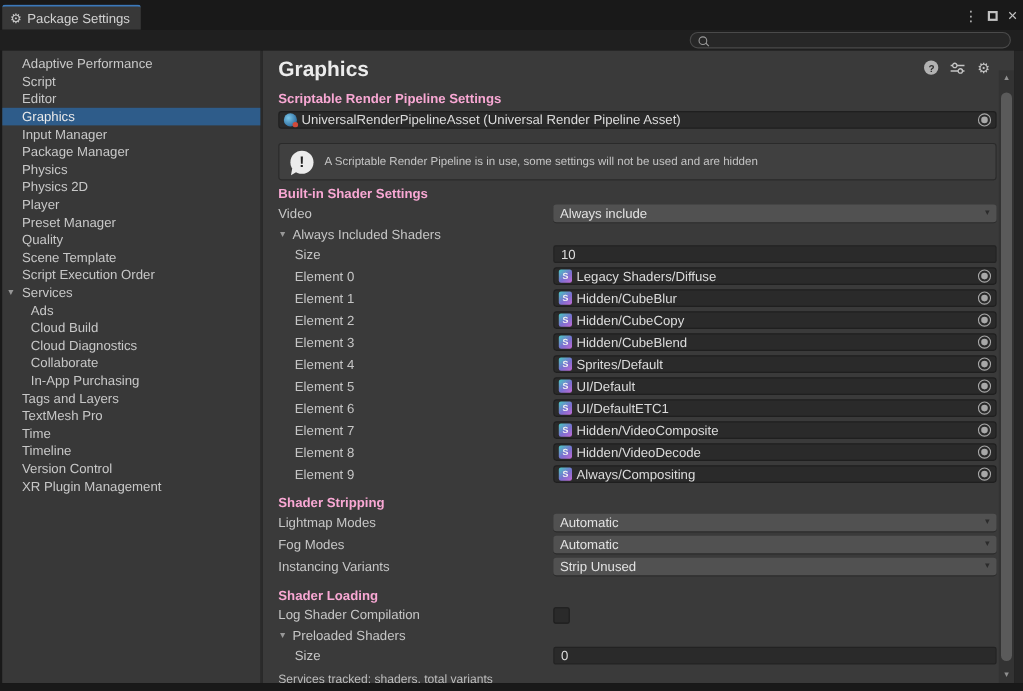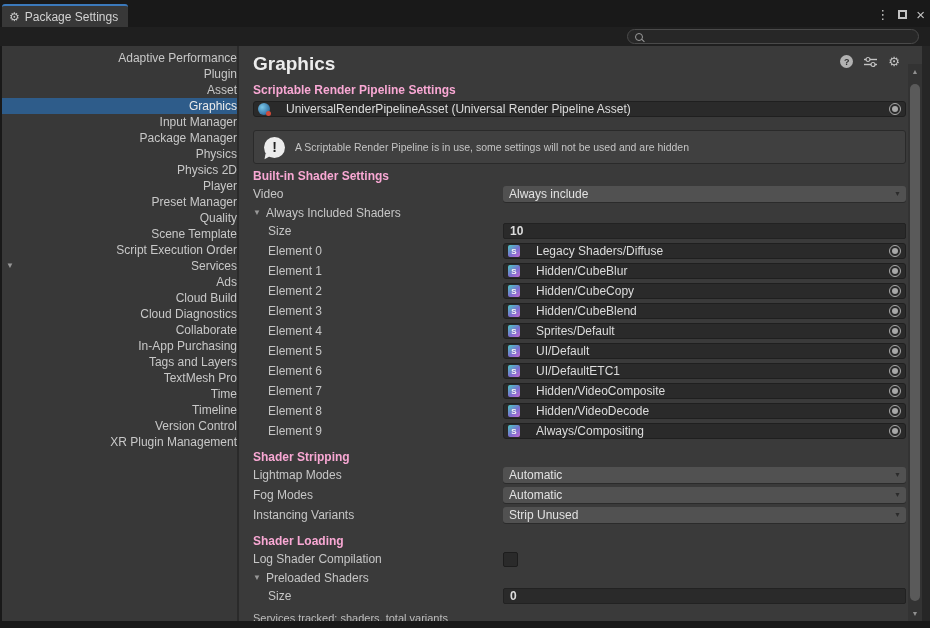--- a/index.html
+++ b/index.html
@@ -22,21 +22,21 @@
   .mag{width:6px;height:6px;border:1px solid #9a9a9a;border-radius:50%;position:relative;flex:none;}
   .mag::after{content:'';position:absolute;width:4px;height:1px;background:#9a9a9a;
        transform:rotate(45deg);left:5px;top:6px;}
   
   .bodyrow{position:absolute;left:0;top:46px;right:0;bottom:7px;}
   .bottomstrip{position:absolute;left:0;bottom:0;right:0;height:7px;background:#191919;}
   .rightsliver{position:absolute;right:0;top:0;width:8px;bottom:0;background:#262626;}
   .sidebar{position:absolute;left:2px;top:0;width:235px;bottom:0;background:#383838;
        padding-top:4px;box-sizing:border-box;overflow:hidden;}
   .side-item{height:16px;display:flex;align-items:center;font-size:12px;color:#c8c8c8;
-       padding-left:18px;position:relative;cursor:default;white-space:nowrap;justify-content:flex-end;}
+       padding-left:18px;position:relative;cursor:default;white-space:nowrap;}
   .side-item.child{padding-left:26px;}
   .side-item.selected{background:#2e5c8a;color:#eaeaea;}
   .side-fold{position:absolute;left:4px;top:4px;font-size:8px;color:#969696;line-height:1;}
   .divider{position:absolute;left:237px;top:0;width:2px;bottom:0;background:#2a2a2a;}
   .main{position:absolute;left:239px;top:0;right:8px;bottom:0;background:#3a3a3a;overflow:hidden;}
   
   .page-title{font-size:19px;font-weight:bold;color:#ececec;padding:7px 0 7px 0;line-height:22px;}
   .head-icons{position:absolute;top:9px;right:22px;display:flex;gap:11px;align-items:center;z-index:5;}
   .help-ic{width:13px;height:13px;border-radius:50%;background:#b2b2b2;color:#2e2e2e;font-size:9px;
        font-weight:bold;display:flex;align-items:center;justify-content:center;}
@@ -47,23 +47,23 @@
   .sb-up{top:4px;} .sb-down{bottom:4px;}
   .sb-thumb{position:absolute;left:2px;right:2px;top:20px;bottom:20px;background:#5a5a5a;border-radius:6px;}
   
   .content{position:absolute;left:14px;top:0;right:16px;}
   .sec-head{font-size:12px;font-weight:bold;color:#f9a8d4;height:16px;display:flex;align-items:center;}
   .row{display:flex;align-items:center;height:20px;}
   .lbl{width:250px;flex:none;font-size:12px;color:#c6c6c6;white-space:nowrap;}
   .lbl.ind{padding-left:15px;box-sizing:border-box;}
   .ctl{flex:1;min-width:0;}
   .textfield{height:16px;background:#2a2a2a;border:1px solid #222222;border-radius:2px;
-       display:flex;align-items:center;padding:0 6px;font-size:12px;color:#dcdcdc;box-sizing:border-box;font-weight:bold;}
+       display:flex;align-items:center;padding:0 6px;font-size:12px;color:#dcdcdc;box-sizing:border-box;}
   .objfield{height:16px;background:#2a2a2a;border:1px solid #1f1f1f;border-radius:3px;display:flex;
-       align-items:center;gap:16px;padding:0 20px 0 4px;font-size:12px;color:#dcdcdc;
+       align-items:center;gap:4px;padding:0 20px 0 4px;font-size:12px;color:#dcdcdc;
        box-sizing:border-box;position:relative;white-space:nowrap;overflow:hidden;}
   .picker{position:absolute;right:4px;top:50%;margin-top:-6px;width:10px;height:10px;
        border:1px solid #a8a8a8;border-radius:50%;}
   .picker::after{content:'';position:absolute;inset:2px;background:#a8a8a8;border-radius:50%;}
   .dropdown{height:16px;background:#515151;border-radius:3px;box-shadow:0 1px 0 #2b2b2b;
        display:flex;align-items:center;padding:0 18px 0 6px;font-size:12px;color:#e2e2e2;
        position:relative;white-space:nowrap;}
   .dd-arrow{position:absolute;right:5px;top:4px;font-size:7px;color:#2b2b2b;line-height:1;}
   .shader-ic{width:12px;height:12px;border-radius:2px;flex:none;
        background:linear-gradient(140deg,#49c9c2 0%,#7a6fd0 55%,#c36ad4 100%);
@@ -107,24 +107,24 @@
   </div>
 </div>
 
 <div class="bodyrow">
 
   <div class="sidebar">
     <div class="side-item">
         <span>Adaptive Performance</span>
       </div>
     <div class="side-item">
-        <span>Plugin</span>
-      </div>
-    <div class="side-item">
-        <span>Asset</span>
+        <span>Script</span>
+      </div>
+    <div class="side-item">
+        <span>Editor</span>
       </div>
     <div class="side-item selected">
         <span>Graphics</span>
       </div>
     <div class="side-item">
         <span>Input Manager</span>
       </div>
     <div class="side-item">
         <span>Package Manager</span>
       </div>

